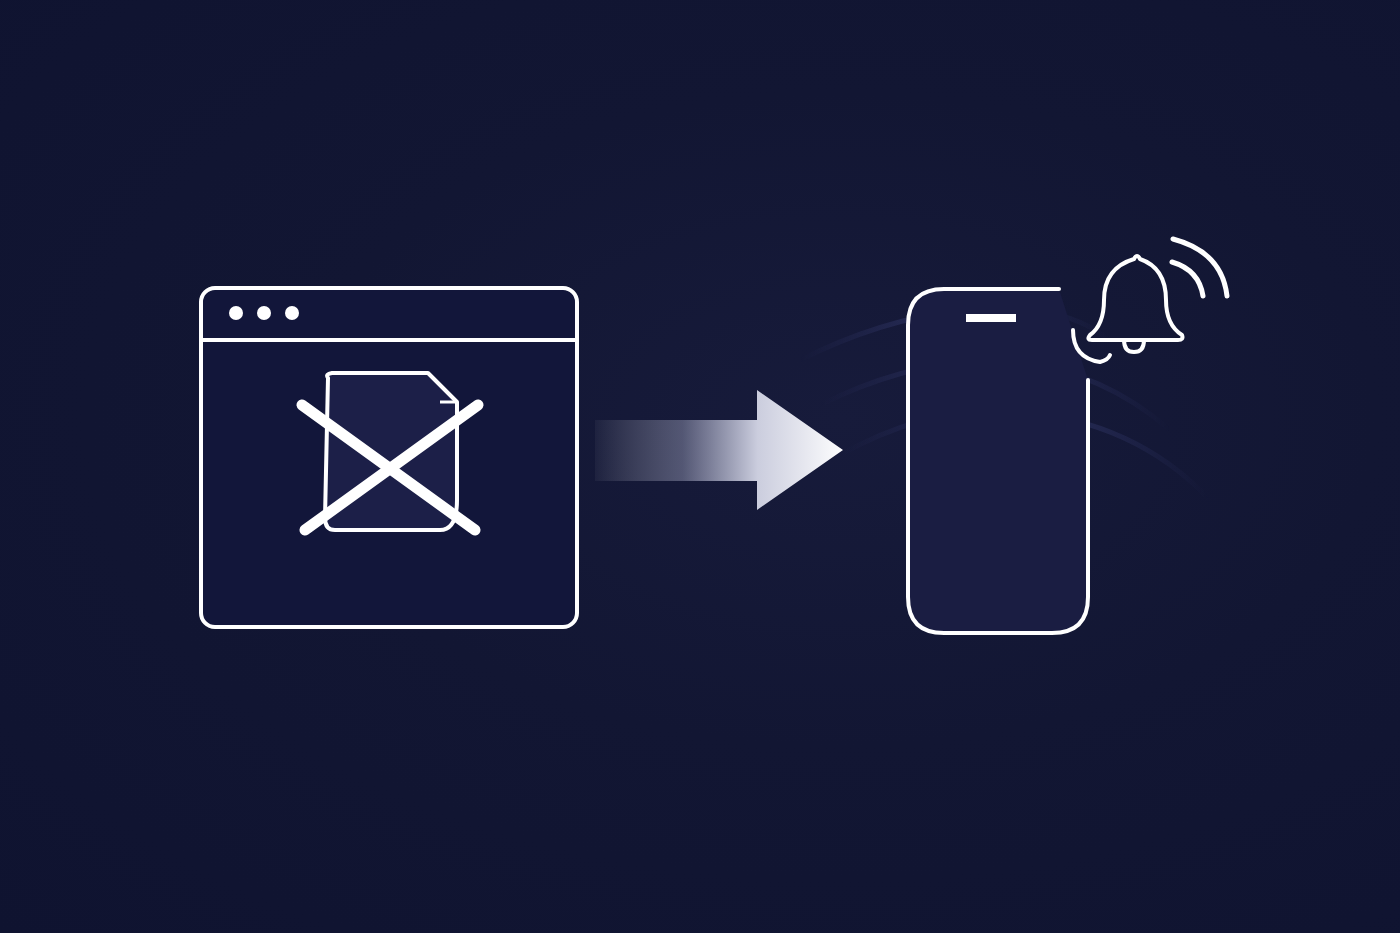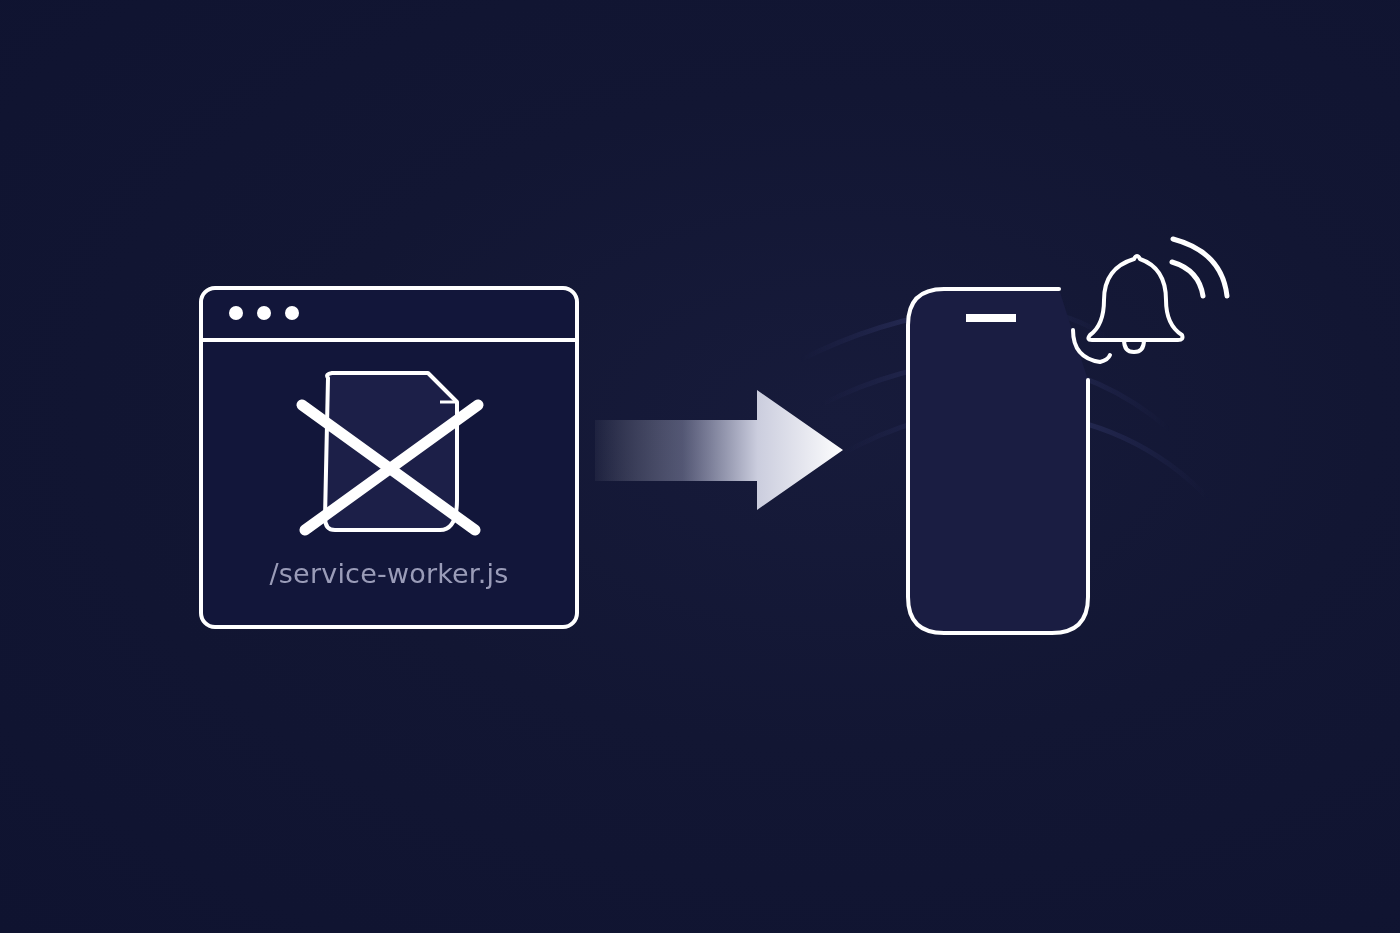--- a/index.html
+++ b/index.html
@@ -79,14 +79,13 @@
       <path d="M1124 340 Q1124 352 1134 352 Q1144 352 1144 340"></path>
       <path d="M1073 330 Q1073 358 1100 362 Q1108 360 1110 355" stroke-linecap="round"></path>
     </g>
 
     <g fill="none" stroke="#ffffff" stroke-width="5" stroke-linecap="round">
       <path d="M1172 262 Q1199 270 1203 296"></path>
       <path d="M1173 239 Q1222 252 1227 296"></path>
     </g>
   </svg>
 
-  <div class="label">/service-worker.js</div>
 </div>
 
 </body></html>

